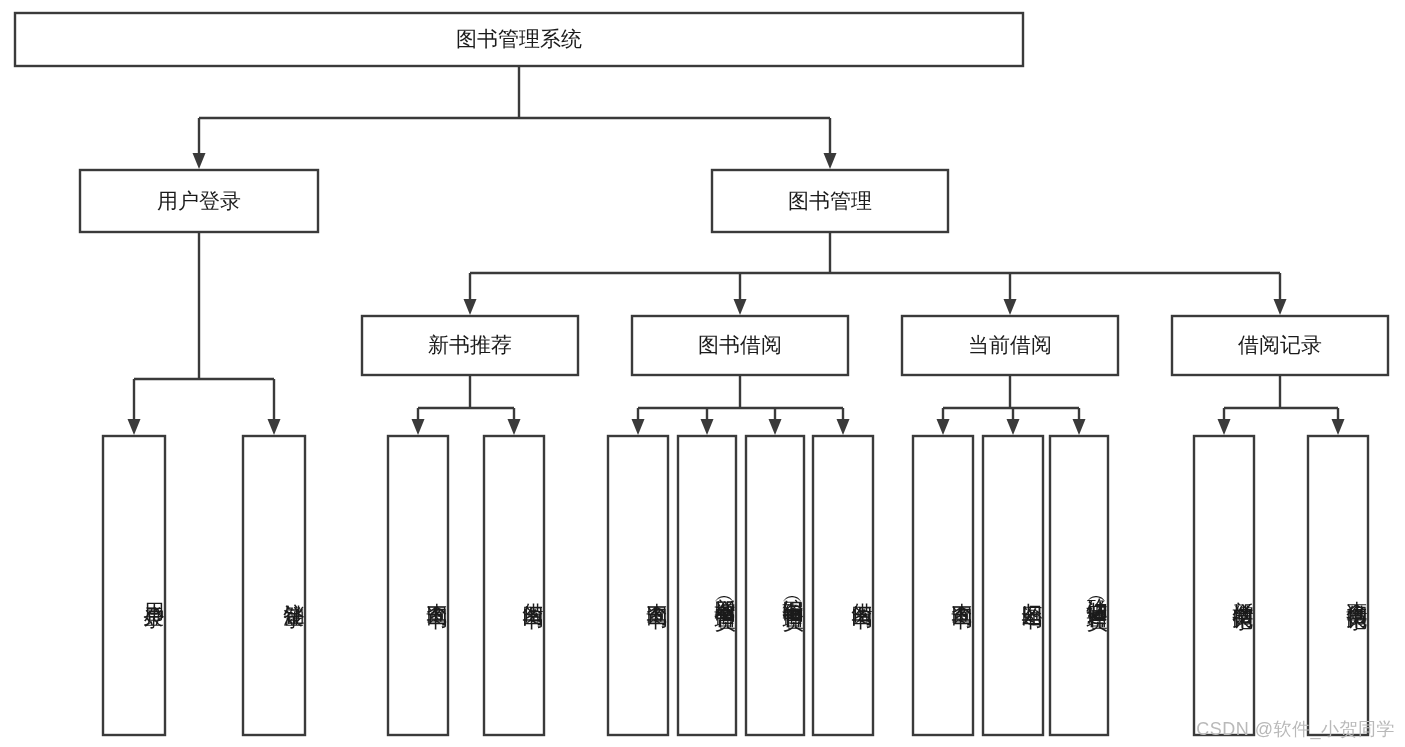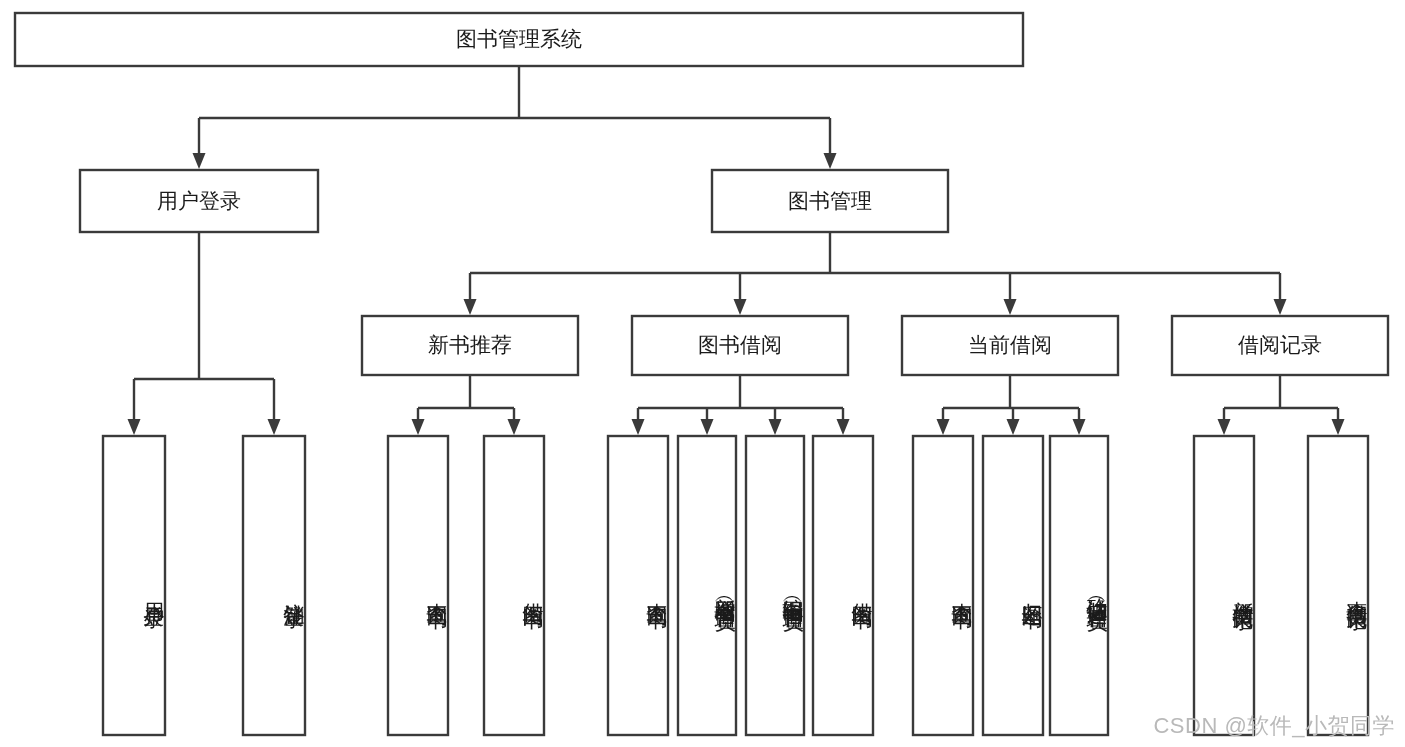--- a/index.html
+++ b/index.html
@@ -61,21 +61,21 @@
     display: flex;
     align-items: flex-start;
     justify-content: center;
     pointer-events: none;
   }
   .watermark {
     position: absolute;
     right: 10px;
     bottom: 6px;
     font-family: "Liberation Sans", "DejaVu Sans", sans-serif;
-    font-size: 22px;
+    font-size: 18px;
     color: #b9b9b9;
     letter-spacing: 0.5px;
     white-space: nowrap;
   }
 </style>
 </head>
 <body>
 
 <div id="diagram-root">
   <svg class="diagram-svg" viewBox="0 0 1405 747">

